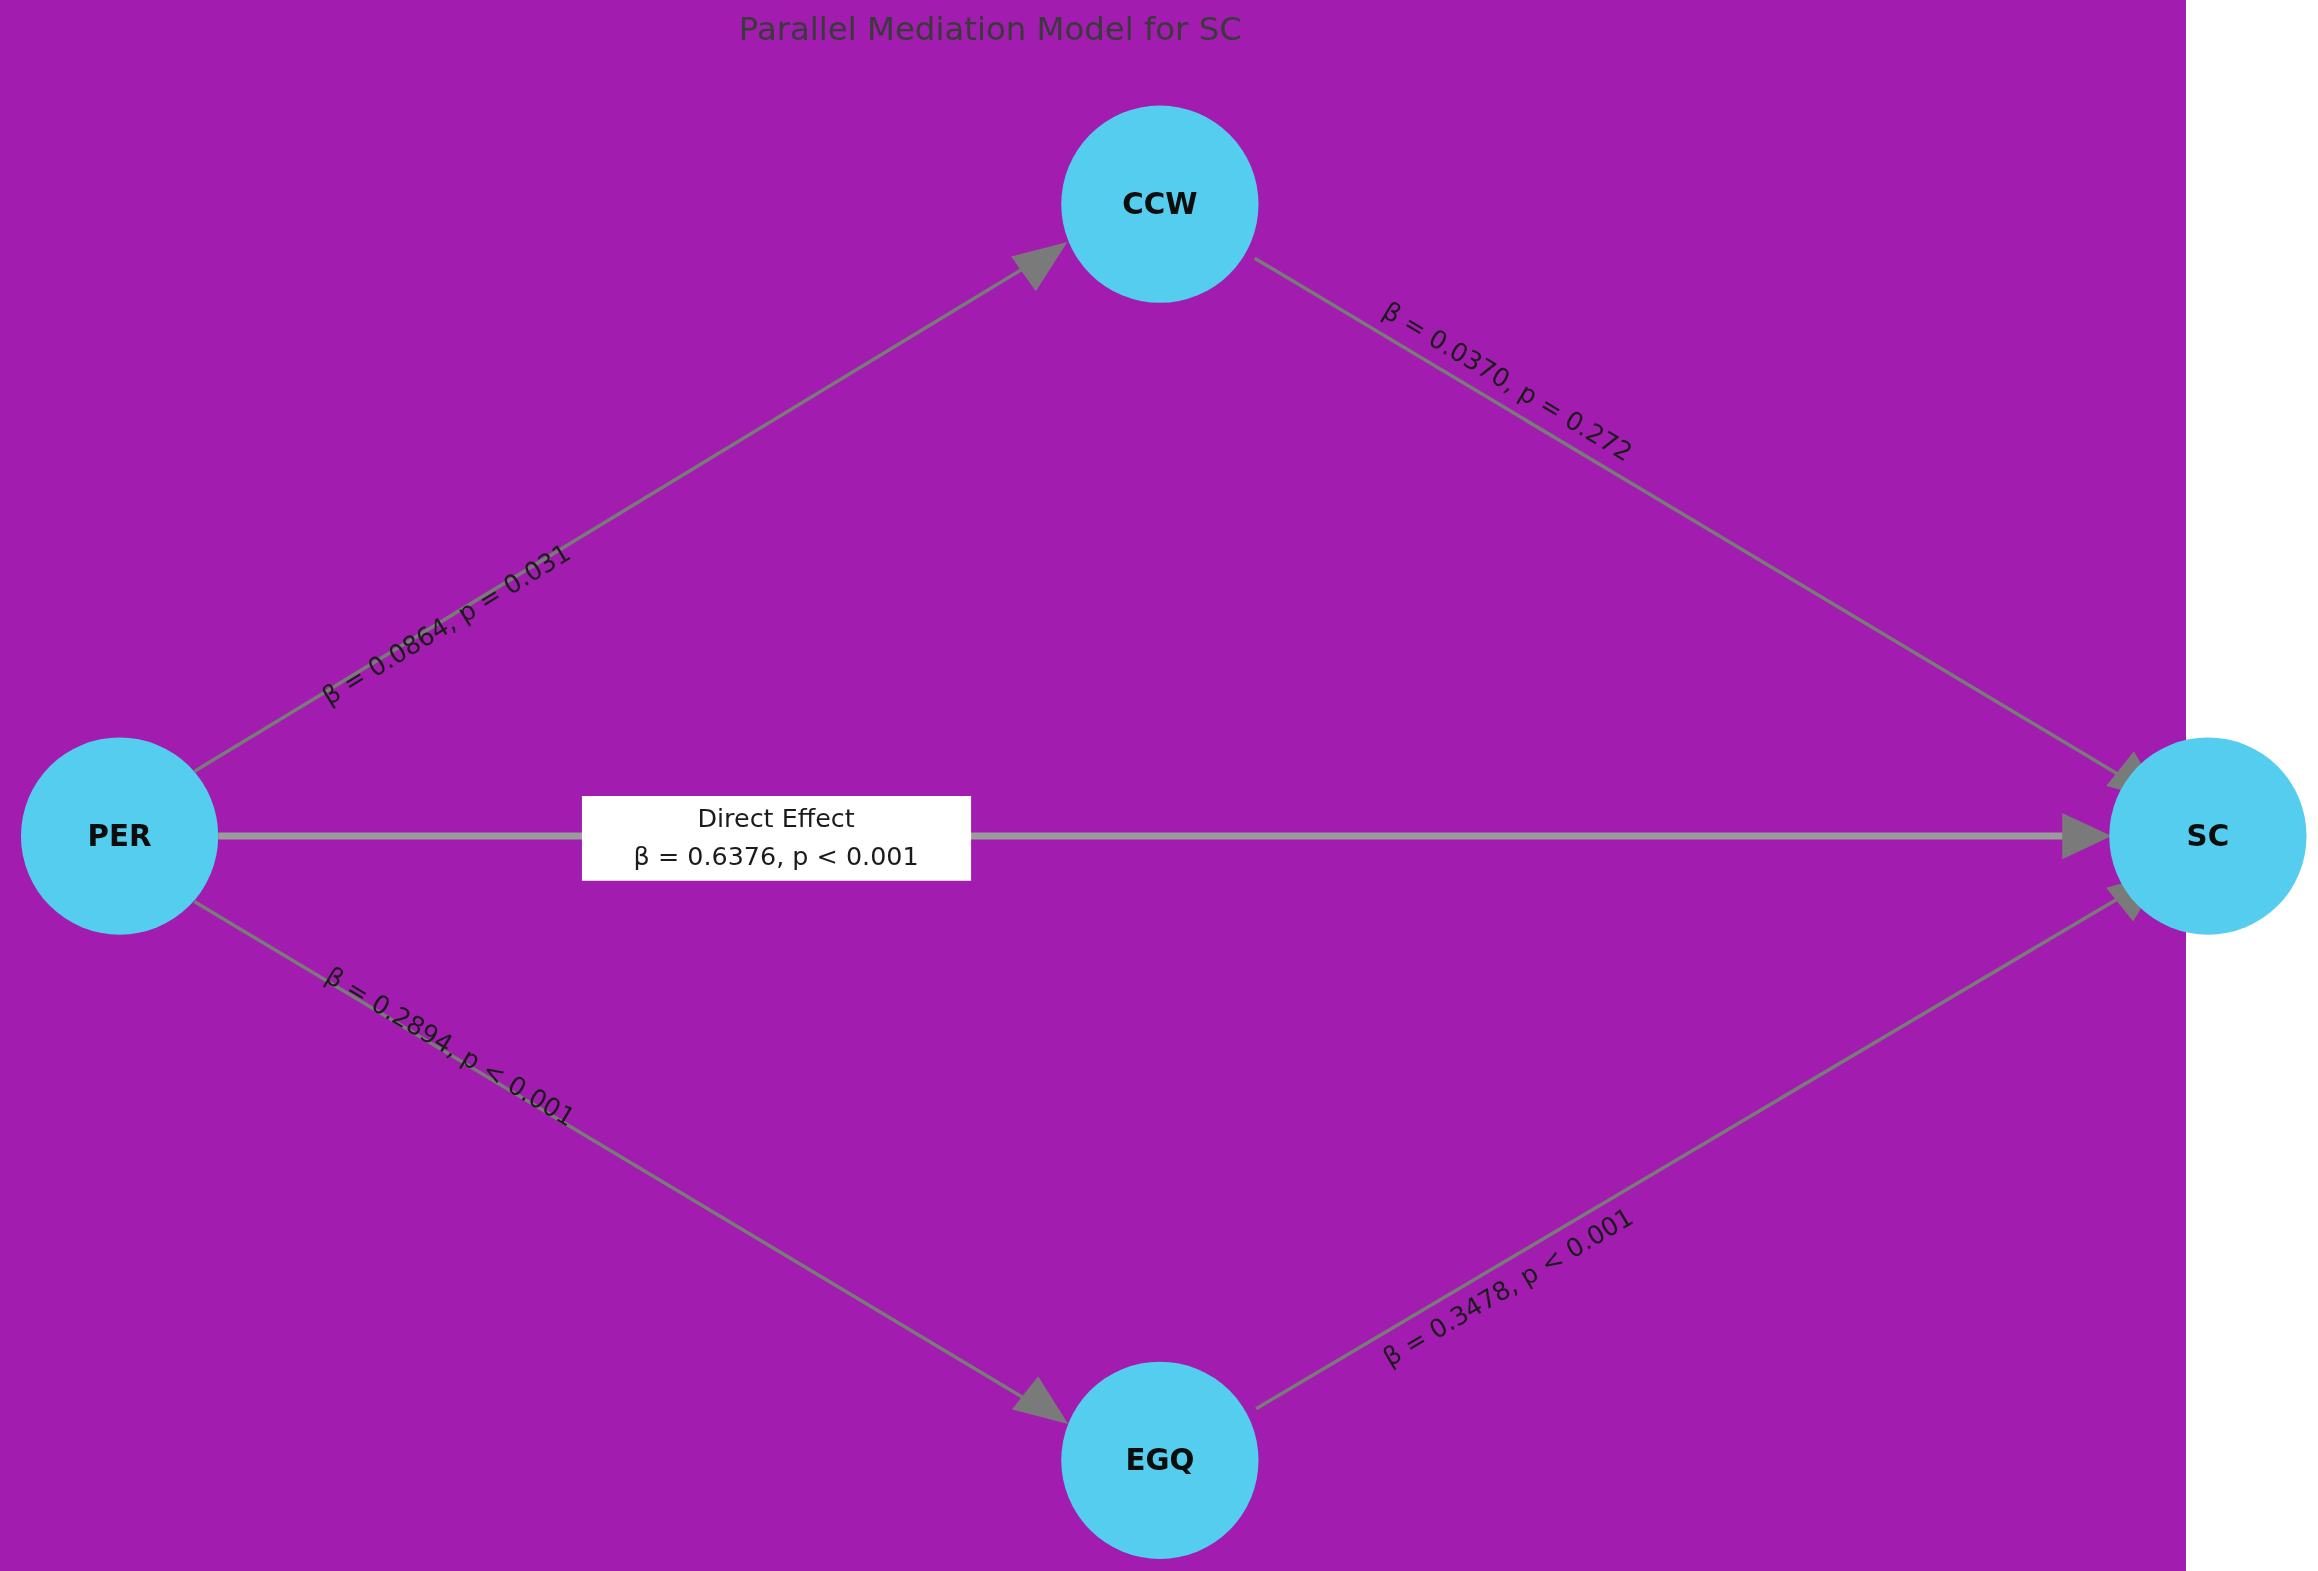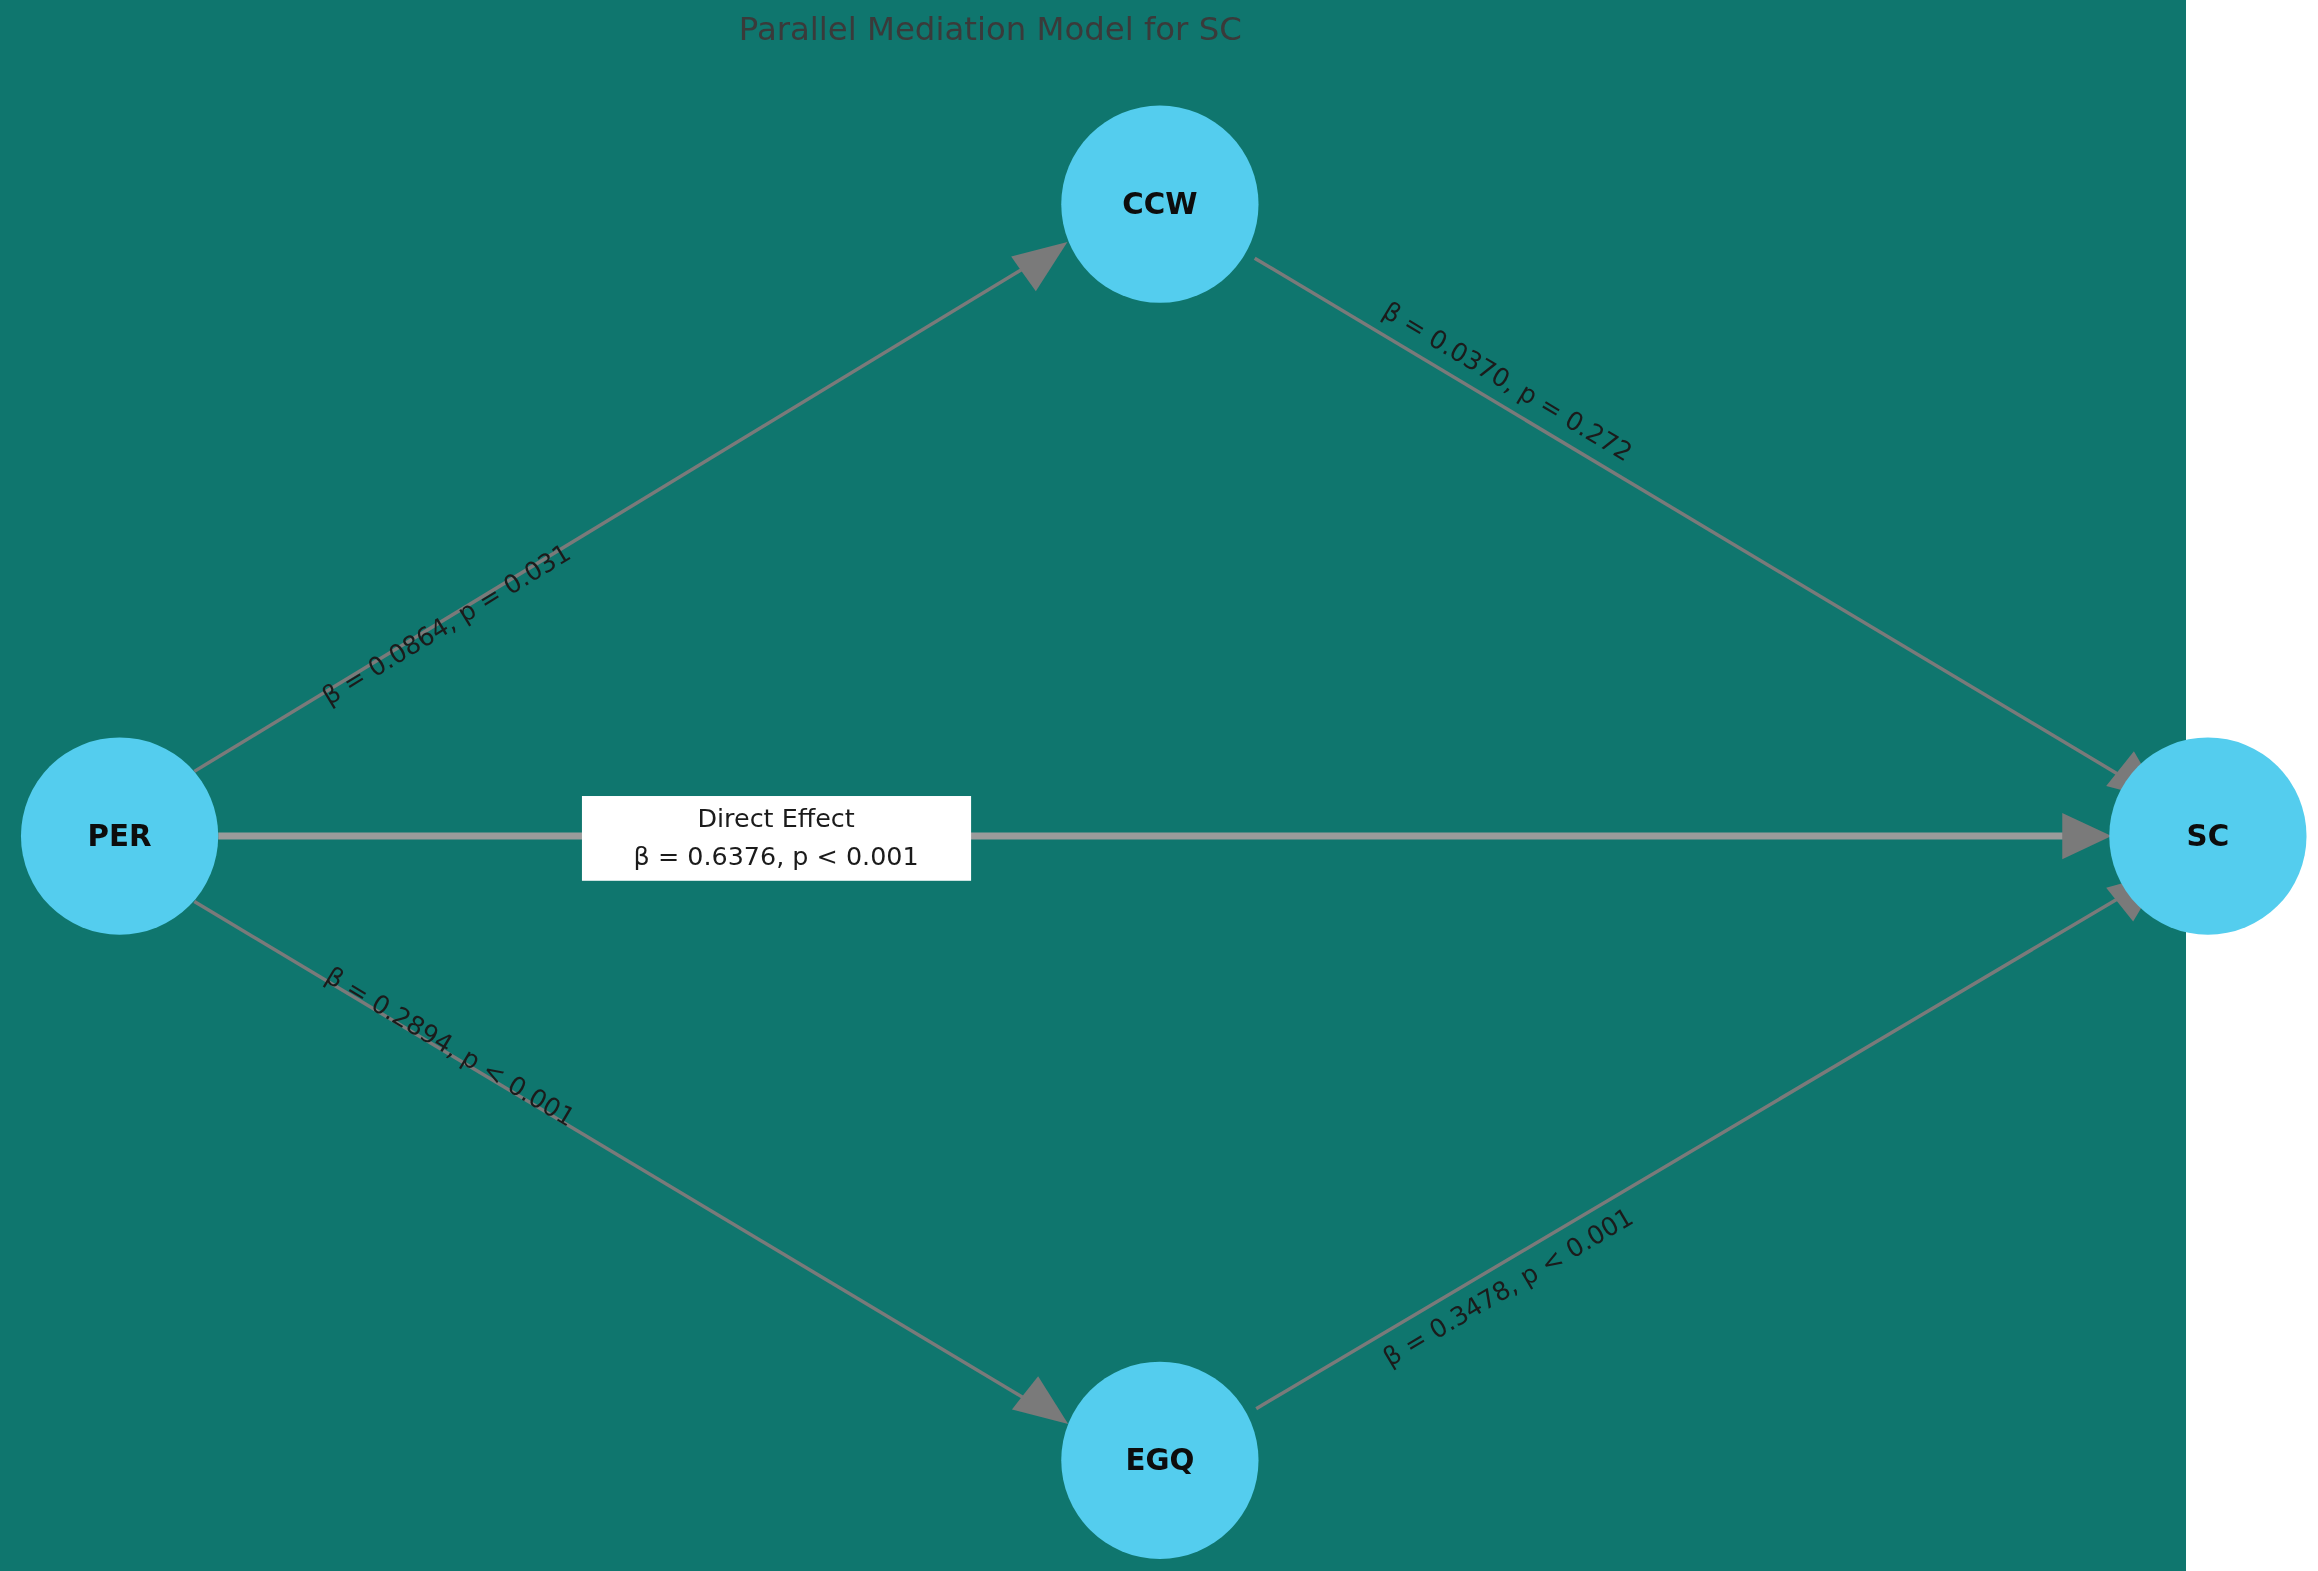--- a/index.html
+++ b/index.html
@@ -10,21 +10,21 @@
   body {
     width: 2319px;
     height: 1572px;
     font-family: "DejaVu Sans", sans-serif;
     overflow: hidden;
   }
   #figure {
     position: relative;
     width: 2186px;
     height: 1572px;
-    background: #0f766e;
+    background: #a21caf;
   }
   #diagram-svg {
     position: absolute;
     left: 0;
     top: 0;
     width: 2319px;
     height: 1572px;
     display: block;
   }
   .fig-title {

